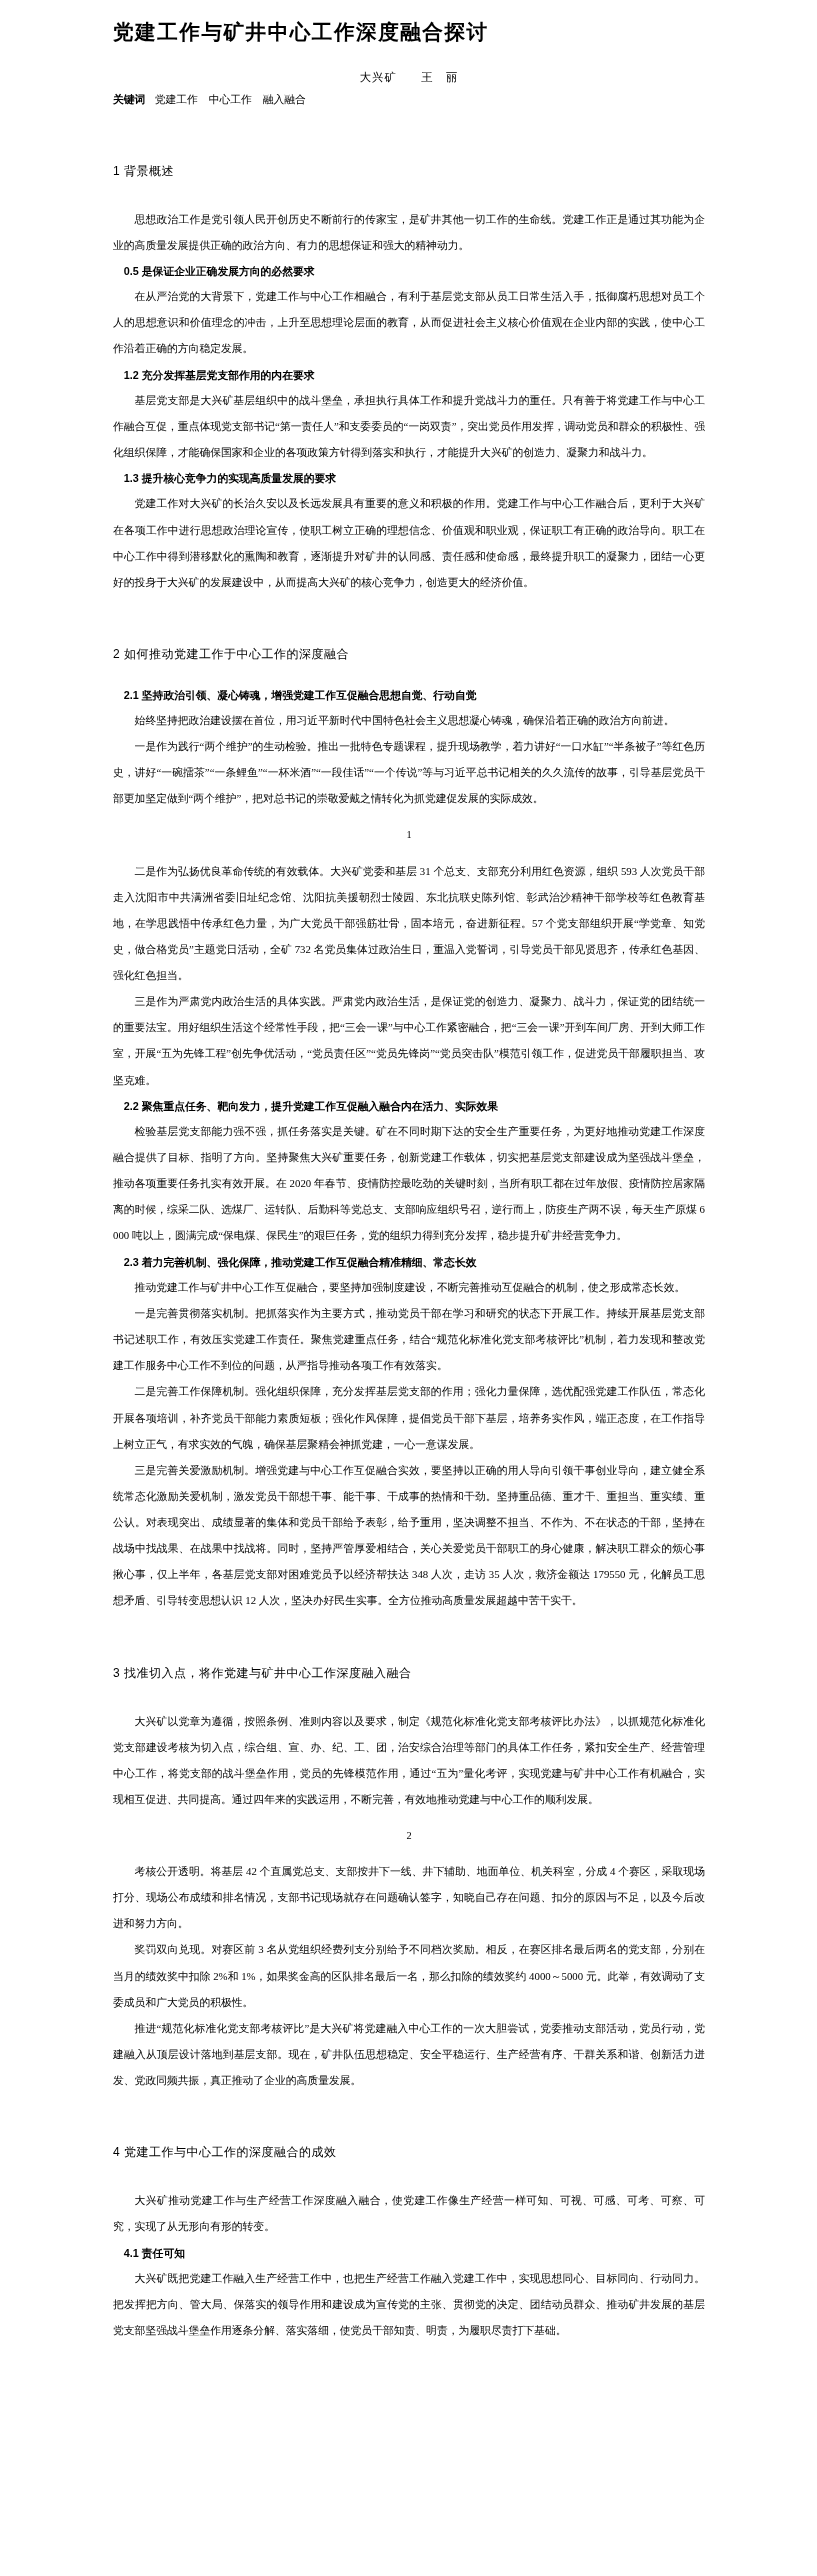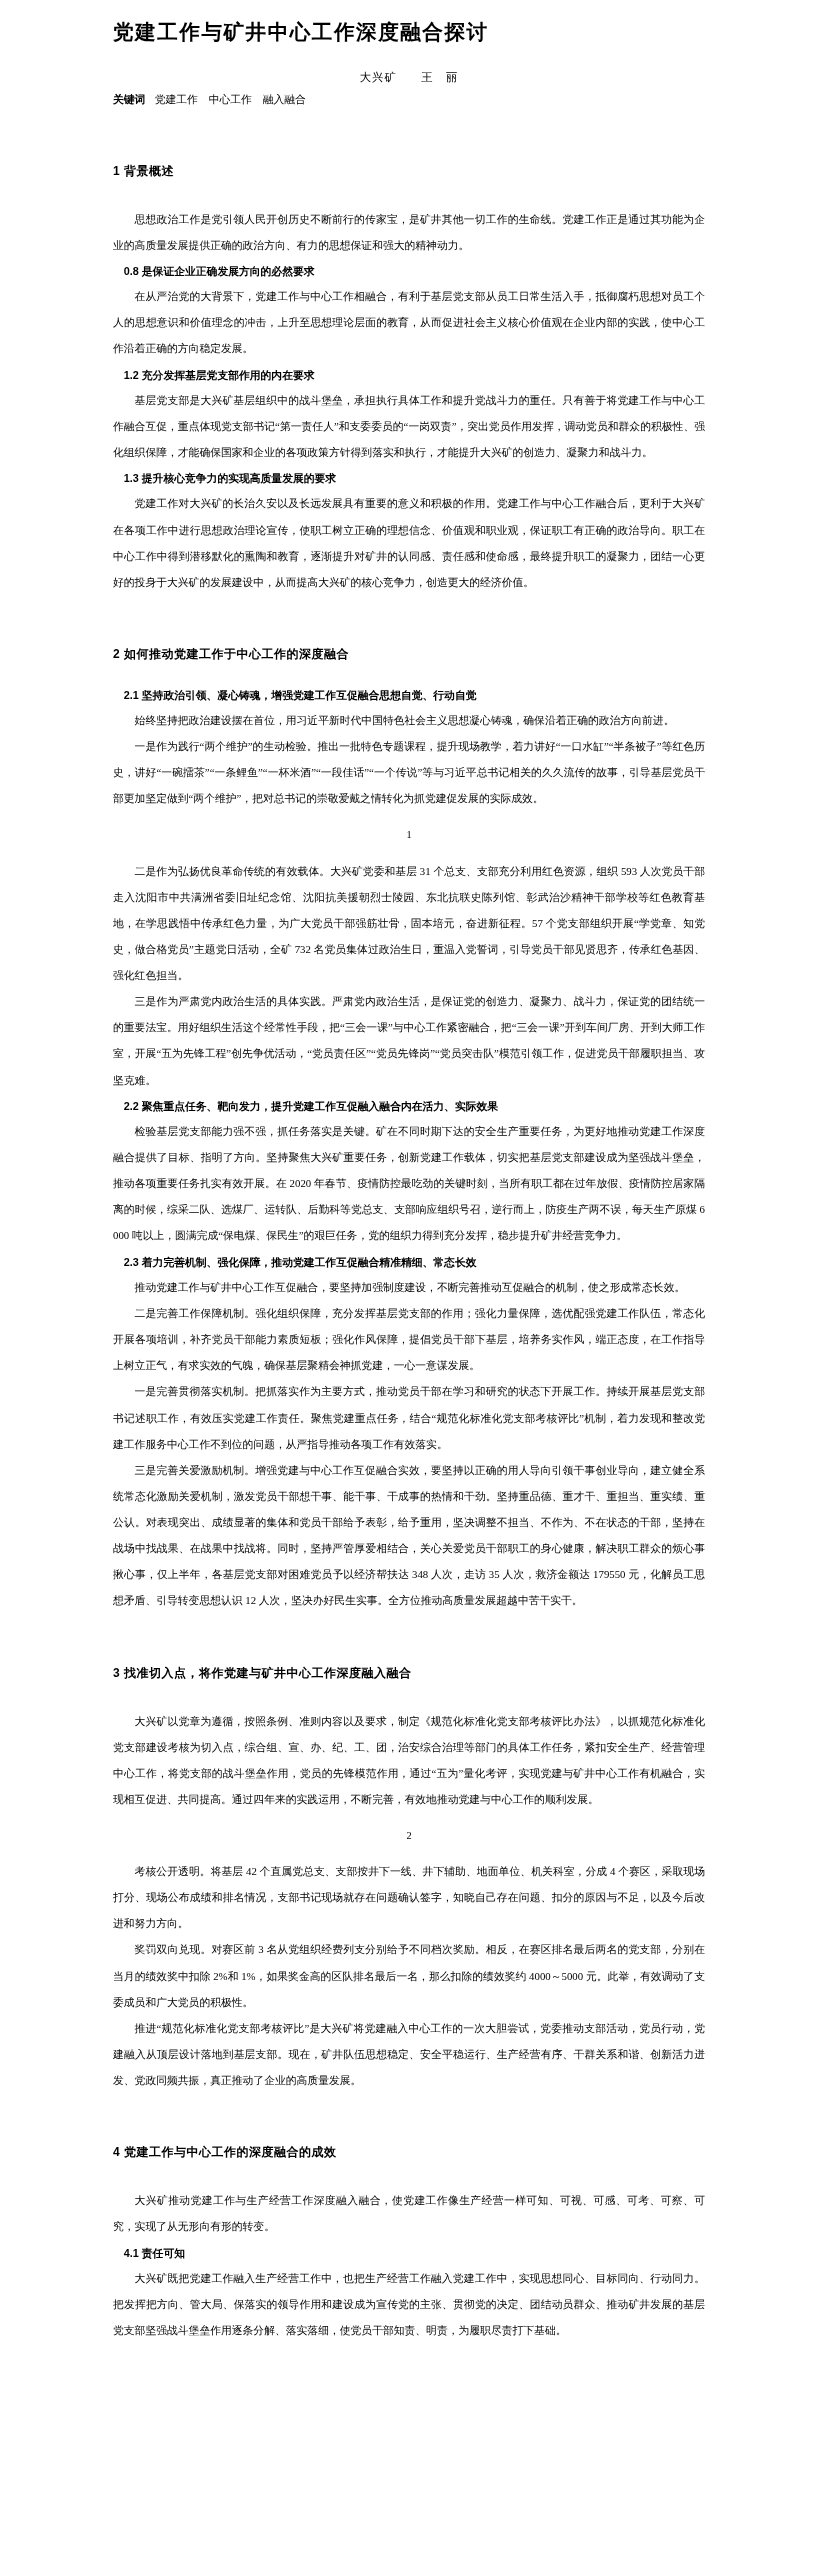--- a/index.html
+++ b/index.html
@@ -19,21 +19,21 @@
     font-weight:bold;font-family:"Liberation Sans","DejaVu Sans",sans-serif;
     margin-right:9.3px;white-space:nowrap;
   }
   .keywords{font-size:10.8px;line-height:2.42;margin-top:1px;}
   .body-col{margin-top:20.6px;}
   p.para{
     font-size:10.8px;line-height:2.42;text-indent:2em;margin:0;
     text-align:justify;word-break:break-all;
   }
   .sec-h1{
-    font-size:12px;font-weight:bold;margin:51px 0 26px 0;
+    font-size:12px;font-weight:normal;margin:51px 0 26px 0;
     font-family:"Liberation Sans","DejaVu Sans",sans-serif;letter-spacing:0.5px;
   }
   .sec-h2{
     font-size:10.8px;font-weight:bold;margin:7.2px 0 4.1px 0;text-indent:1em;
     font-family:"Liberation Sans","DejaVu Sans",sans-serif;
   }
   .pagenum{
     text-align:center;font-size:10.3px;margin:17.5px 0;
     font-family:"Liberation Serif","DejaVu Serif",serif;
   }
@@ -46,39 +46,39 @@
   <div class="byline">大兴矿　　王　丽</div>
 
 
   <div class="keywords">
     <span class="lbl" style="font-weight:bold;font-family:'Liberation Sans','DejaVu Sans',sans-serif;margin-right:9.3px;">关键词</span><span>党建工作　中心工作　融入融合</span>
   </div>
 
   <div class="body-col" id="body-col">
       <div class="sec-h1">1 背景概述</div>
       <p class="para">思想政治工作是党引领人民开创历史不断前行的传家宝，是矿井其他一切工作的生命线。党建工作正是通过其功能为企业的高质量发展提供正确的政治方向、有力的思想保证和强大的精神动力。</p>
-      <div class="sec-h2">0.8 是保证企业正确发展方向的必然要求</div>
+      <div class="sec-h2">0.5 是保证企业正确发展方向的必然要求</div>
       <p class="para">在从严治党的大背景下，党建工作与中心工作相融合，有利于基层党支部从员工日常生活入手，抵御腐朽思想对员工个人的思想意识和价值理念的冲击，上升至思想理论层面的教育，从而促进社会主义核心价值观在企业内部的实践，使中心工作沿着正确的方向稳定发展。</p>
       <div class="sec-h2">1.2 充分发挥基层党支部作用的内在要求</div>
       <p class="para">基层党支部是大兴矿基层组织中的战斗堡垒，承担执行具体工作和提升党战斗力的重任。只有善于将党建工作与中心工作融合互促，重点体现党支部书记“第一责任人”和支委委员的“一岗双责”，突出党员作用发挥，调动党员和群众的积极性、强化组织保障，才能确保国家和企业的各项政策方针得到落实和执行，才能提升大兴矿的创造力、凝聚力和战斗力。</p>
       <div class="sec-h2">1.3 提升核心竞争力的实现高质量发展的要求</div>
       <p class="para">党建工作对大兴矿的长治久安以及长远发展具有重要的意义和积极的作用。党建工作与中心工作融合后，更利于大兴矿在各项工作中进行思想政治理论宣传，使职工树立正确的理想信念、价值观和职业观，保证职工有正确的政治导向。职工在中心工作中得到潜移默化的熏陶和教育，逐渐提升对矿井的认同感、责任感和使命感，最终提升职工的凝聚力，团结一心更好的投身于大兴矿的发展建设中，从而提高大兴矿的核心竞争力，创造更大的经济价值。</p>
       <div class="sec-h1">2 如何推动党建工作于中心工作的深度融合</div>
       <div class="sec-h2">2.1 坚持政治引领、凝心铸魂，增强党建工作互促融合思想自觉、行动自觉</div>
       <p class="para">始终坚持把政治建设摆在首位，用习近平新时代中国特色社会主义思想凝心铸魂，确保沿着正确的政治方向前进。</p>
       <p class="para">一是作为践行“两个维护”的生动检验。推出一批特色专题课程，提升现场教学，着力讲好“一口水缸”“半条被子”等红色历史，讲好“一碗擂茶”“一条鲤鱼”“一杯米酒”“一段佳话”“一个传说”等与习近平总书记相关的久久流传的故事，引导基层党员干部更加坚定做到“两个维护”，把对总书记的崇敬爱戴之情转化为抓党建促发展的实际成效。</p>
       <div class="pagenum">1</div>
       <p class="para">二是作为弘扬优良革命传统的有效载体。大兴矿党委和基层 31 个总支、支部充分利用红色资源，组织 593 人次党员干部走入沈阳市中共满洲省委旧址纪念馆、沈阳抗美援朝烈士陵园、东北抗联史陈列馆、彰武治沙精神干部学校等红色教育基地，在学思践悟中传承红色力量，为广大党员干部强筋壮骨，固本培元，奋进新征程。57 个党支部组织开展“学党章、知党史，做合格党员”主题党日活动，全矿 732 名党员集体过政治生日，重温入党誓词，引导党员干部见贤思齐，传承红色基因、强化红色担当。</p>
       <p class="para">三是作为严肃党内政治生活的具体实践。严肃党内政治生活，是保证党的创造力、凝聚力、战斗力，保证党的团结统一的重要法宝。用好组织生活这个经常性手段，把“三会一课”与中心工作紧密融合，把“三会一课”开到车间厂房、开到大师工作室，开展“五为先锋工程”创先争优活动，“党员责任区”“党员先锋岗”“党员突击队”模范引领工作，促进党员干部履职担当、攻坚克难。</p>
       <div class="sec-h2">2.2 聚焦重点任务、靶向发力，提升党建工作互促融入融合内在活力、实际效果</div>
       <p class="para">检验基层党支部能力强不强，抓任务落实是关键。矿在不同时期下达的安全生产重要任务，为更好地推动党建工作深度融合提供了目标、指明了方向。坚持聚焦大兴矿重要任务，创新党建工作载体，切实把基层党支部建设成为坚强战斗堡垒，推动各项重要任务扎实有效开展。在 2020 年春节、疫情防控最吃劲的关键时刻，当所有职工都在过年放假、疫情防控居家隔离的时候，综采二队、选煤厂、运转队、后勤科等党总支、支部响应组织号召，逆行而上，防疫生产两不误，每天生产原煤 6000 吨以上，圆满完成“保电煤、保民生”的艰巨任务，党的组织力得到充分发挥，稳步提升矿井经营竞争力。</p>
       <div class="sec-h2">2.3 着力完善机制、强化保障，推动党建工作互促融合精准精细、常态长效</div>
       <p class="para">推动党建工作与矿井中心工作互促融合，要坚持加强制度建设，不断完善推动互促融合的机制，使之形成常态长效。</p>
+      <p class="para">一是完善贯彻落实机制。把抓落实作为主要方式，推动党员干部在学习和研究的状态下开展工作。持续开展基层党支部书记述职工作，有效压实党建工作责任。聚焦党建重点任务，结合“规范化标准化党支部考核评比”机制，着力发现和整改党建工作服务中心工作不到位的问题，从严指导推动各项工作有效落实。</p>
       <p class="para">二是完善工作保障机制。强化组织保障，充分发挥基层党支部的作用；强化力量保障，选优配强党建工作队伍，常态化开展各项培训，补齐党员干部能力素质短板；强化作风保障，提倡党员干部下基层，培养务实作风，端正态度，在工作指导上树立正气，有求实效的气魄，确保基层聚精会神抓党建，一心一意谋发展。</p>
-      <p class="para">一是完善贯彻落实机制。把抓落实作为主要方式，推动党员干部在学习和研究的状态下开展工作。持续开展基层党支部书记述职工作，有效压实党建工作责任。聚焦党建重点任务，结合“规范化标准化党支部考核评比”机制，着力发现和整改党建工作服务中心工作不到位的问题，从严指导推动各项工作有效落实。</p>
       <p class="para">三是完善关爱激励机制。增强党建与中心工作互促融合实效，要坚持以正确的用人导向引领干事创业导向，建立健全系统常态化激励关爱机制，激发党员干部想干事、能干事、干成事的热情和干劲。坚持重品德、重才干、重担当、重实绩、重公认。对表现突出、成绩显著的集体和党员干部给予表彰，给予重用，坚决调整不担当、不作为、不在状态的干部，坚持在战场中找战果、在战果中找战将。同时，坚持严管厚爱相结合，关心关爱党员干部职工的身心健康，解决职工群众的烦心事揪心事，仅上半年，各基层党支部对困难党员予以经济帮扶达 348 人次，走访 35 人次，救济金额达 179550 元，化解员工思想矛盾、引导转变思想认识 12 人次，坚决办好民生实事。全方位推动高质量发展超越中苦干实干。</p>
       <div class="sec-h1">3 找准切入点，将作党建与矿井中心工作深度融入融合</div>
       <p class="para">大兴矿以党章为遵循，按照条例、准则内容以及要求，制定《规范化标准化党支部考核评比办法》，以抓规范化标准化党支部建设考核为切入点，综合组、宣、办、纪、工、团，治安综合治理等部门的具体工作任务，紧扣安全生产、经营管理中心工作，将党支部的战斗堡垒作用，党员的先锋模范作用，通过“五为”量化考评，实现党建与矿井中心工作有机融合，实现相互促进、共同提高。通过四年来的实践运用，不断完善，有效地推动党建与中心工作的顺利发展。</p>
       <div class="pagenum">2</div>
       <p class="para">考核公开透明。将基层 42 个直属党总支、支部按井下一线、井下辅助、地面单位、机关科室，分成 4 个赛区，采取现场打分、现场公布成绩和排名情况，支部书记现场就存在问题确认签字，知晓自己存在问题、扣分的原因与不足，以及今后改进和努力方向。</p>
       <p class="para">奖罚双向兑现。对赛区前 3 名从党组织经费列支分别给予不同档次奖励。相反，在赛区排名最后两名的党支部，分别在当月的绩效奖中扣除 2%和 1%，如果奖金高的区队排名最后一名，那么扣除的绩效奖约 4000～5000 元。此举，有效调动了支委成员和广大党员的积极性。</p>
       <p class="para">推进“规范化标准化党支部考核评比”是大兴矿将党建融入中心工作的一次大胆尝试，党委推动支部活动，党员行动，党建融入从顶层设计落地到基层支部。现在，矿井队伍思想稳定、安全平稳运行、生产经营有序、干群关系和谐、创新活力迸发、党政同频共振，真正推动了企业的高质量发展。</p>
       <div class="sec-h1">4 党建工作与中心工作的深度融合的成效</div>
       <p class="para">大兴矿推动党建工作与生产经营工作深度融入融合，使党建工作像生产经营一样可知、可视、可感、可考、可察、可究，实现了从无形向有形的转变。</p>
       <div class="sec-h2">4.1 责任可知</div>

